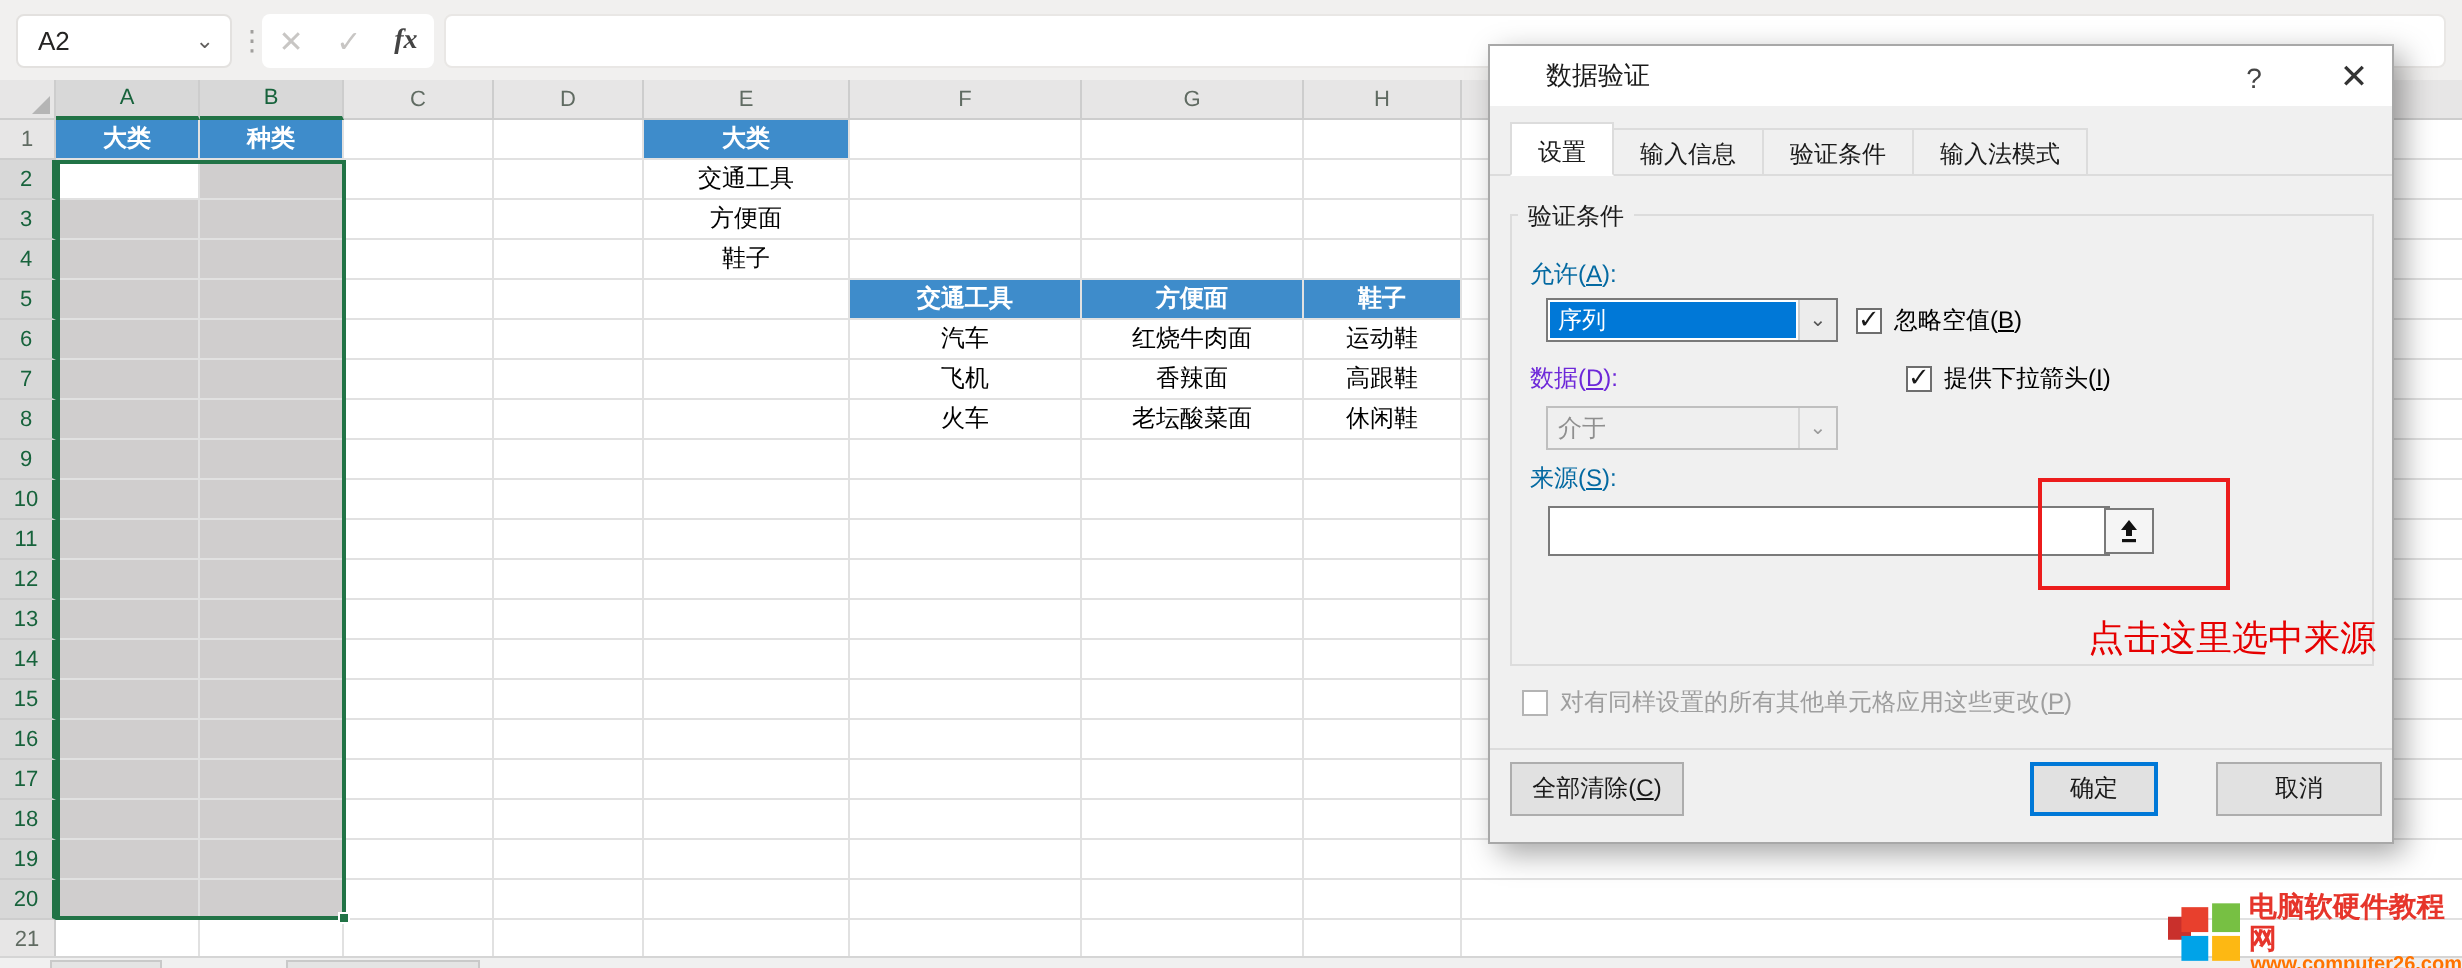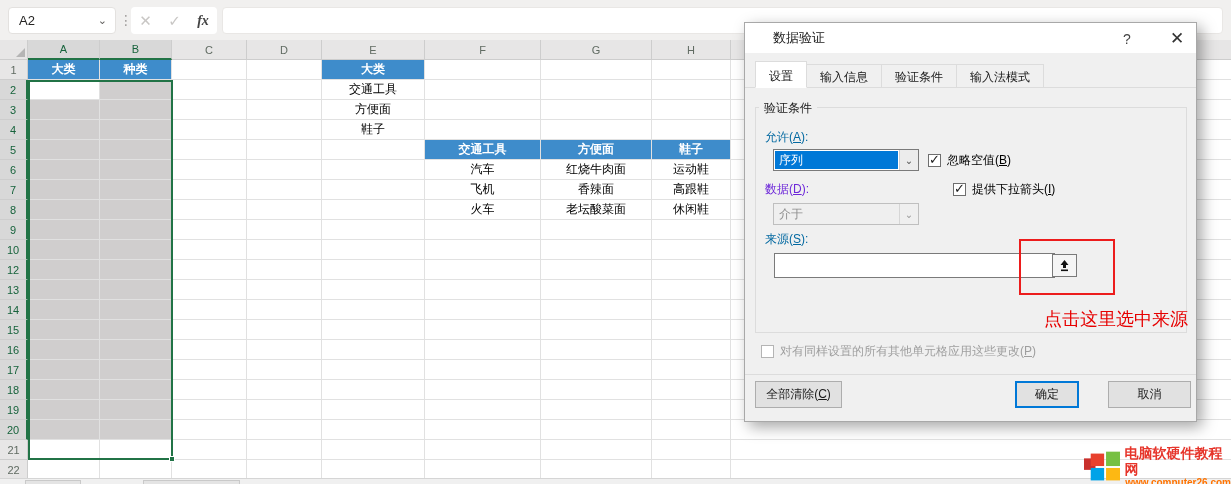--- a/index.html
+++ b/index.html
@@ -252,20 +252,32 @@
       <div class="g-cell cell c-sel" style="width: 72px;"></div>
       <div class="g-cell cell" style="width: 75px;"></div>
       <div class="g-cell cell" style="width: 75px;"></div>
       <div class="g-cell cell" style="width: 103px;"></div>
       <div class="g-cell cell" style="width: 116px;"></div>
       <div class="g-cell cell" style="width: 111px;"></div>
       <div class="g-cell cell" style="width: 79px;"></div>
       <div class="g-cell cell" style="width: 520px;"></div>
     </div>
     <div class="g-row">
+      <div class="g-cell row-h row-sel" style="width: 28px;">11</div>
+      <div class="g-cell cell c-sel" style="width: 72px;"></div>
+      <div class="g-cell cell c-sel" style="width: 72px;"></div>
+      <div class="g-cell cell" style="width: 75px;"></div>
+      <div class="g-cell cell" style="width: 75px;"></div>
+      <div class="g-cell cell" style="width: 103px;"></div>
+      <div class="g-cell cell" style="width: 116px;"></div>
+      <div class="g-cell cell" style="width: 111px;"></div>
+      <div class="g-cell cell" style="width: 79px;"></div>
+      <div class="g-cell cell" style="width: 520px;"></div>
+    </div>
+    <div class="g-row">
       <div class="g-cell row-h row-sel" style="width: 28px;">12</div>
       <div class="g-cell cell c-sel" style="width: 72px;"></div>
       <div class="g-cell cell c-sel" style="width: 72px;"></div>
       <div class="g-cell cell" style="width: 75px;"></div>
       <div class="g-cell cell" style="width: 75px;"></div>
       <div class="g-cell cell" style="width: 103px;"></div>
       <div class="g-cell cell" style="width: 116px;"></div>
       <div class="g-cell cell" style="width: 111px;"></div>
       <div class="g-cell cell" style="width: 79px;"></div>
       <div class="g-cell cell" style="width: 520px;"></div>

